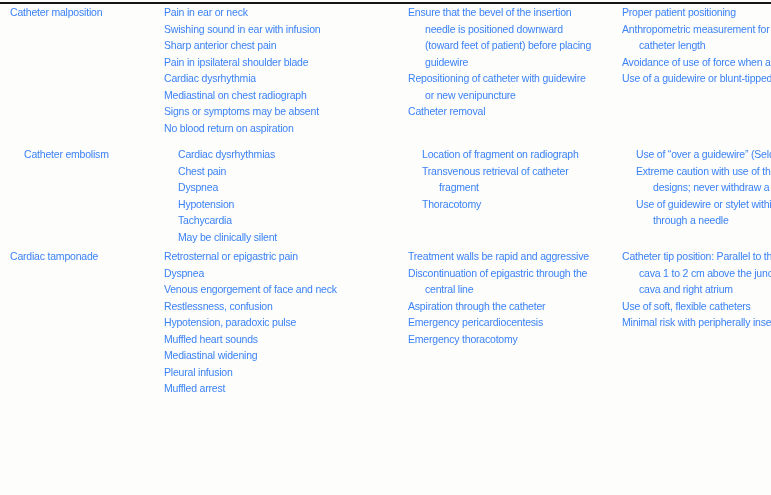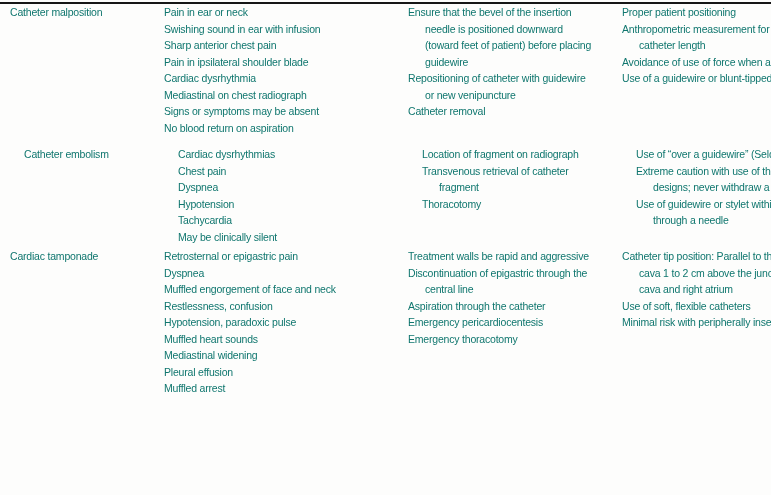--- a/index.html
+++ b/index.html
@@ -7,21 +7,21 @@
     padding: 0;
     background: #ffffff;
   }
   .page {
     position: relative;
     width: 771px;
     height: 495px;
     background: #fdfdfc;
     overflow: hidden;
     font-family: "Liberation Sans", sans-serif;
-    color: #0f766e;
+    color: #3b82f6;
   }
   .top-rule {
     margin-top: 2px;
     height: 2px;
     background: #161616;
   }
   table.comp-table {
     border-collapse: collapse;
     table-layout: fixed;
     width: 771px;
@@ -105,26 +105,26 @@
             <div class="item">Use of guidewire or stylet within a catheter that is inserted through a needle</div>
           </td>
       </tr>
       <tr class="section-3">
         <td class="col-complication">
           <div class="item">Cardiac tamponade</div>
         </td>
         <td class="col-signs">
             <div class="item">Retrosternal or epigastric pain</div>
             <div class="item">Dyspnea</div>
-            <div class="item">Muffled engorgement of face and neck</div>
+            <div class="item">Venous engorgement of face and neck</div>
             <div class="item">Restlessness, confusion</div>
             <div class="item">Hypotension, paradoxic pulse</div>
             <div class="item">Muffled heart sounds</div>
             <div class="item">Mediastinal widening</div>
-            <div class="item">Pleural effusion</div>
+            <div class="item">Pleural infusion</div>
             <div class="item">Muffled arrest</div>
           </td>
         <td class="col-treatment">
             <div class="item">Treatment walls be rapid and aggressive</div>
             <div class="item">Discontinuation of epigastric through the central line</div>
             <div class="item">Aspiration through the catheter</div>
             <div class="item">Emergency pericardiocentesis</div>
             <div class="item">Emergency thoracotomy</div>
           </td>
         <td class="col-prevention">

